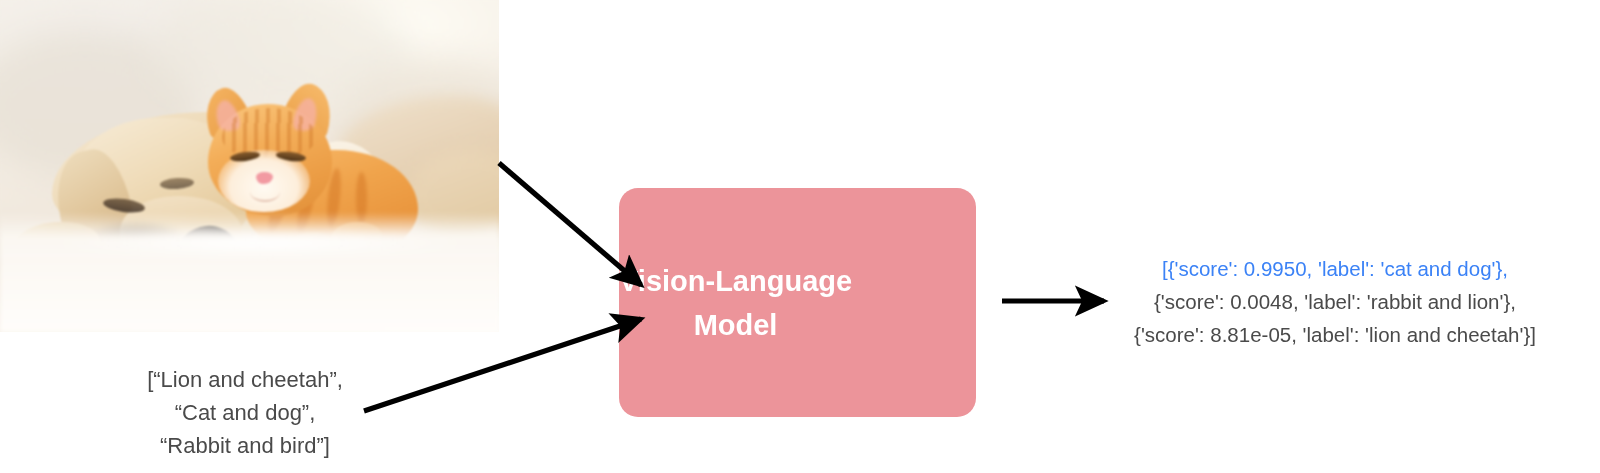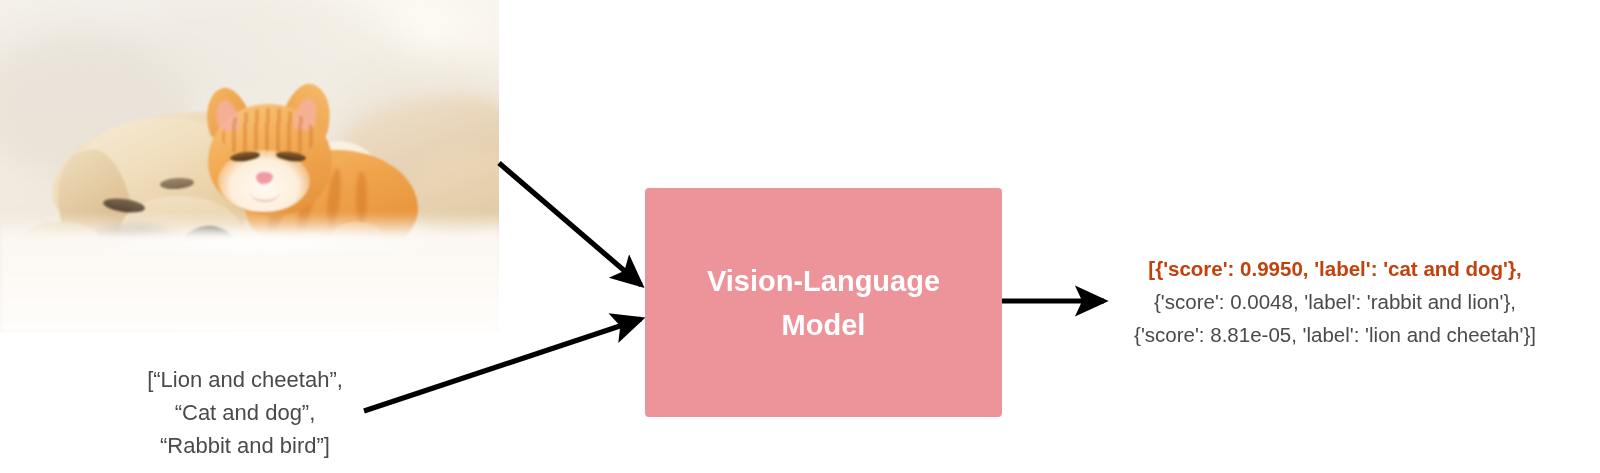--- a/index.html
+++ b/index.html
@@ -310,29 +310,28 @@
     width: 300px;
     text-align: center;
     font-size: 22px;
     line-height: 33px;
     color: #4a4a4a;
     white-space: pre-line;
   }
 
   .vlm-box {
     position: absolute;
-    left: 645px;
+    left: 619px;
     top: 188px;
     width: 357px;
     height: 229px;
     background: #ec949a;
-    border-radius: 4px;
+    border-radius: 19px;
     display: flex;
     align-items: center;
-    justify-content: center;
   }
   .vlm-label {
     color: #ffffff;
     font-size: 29px;
     font-weight: bold;
     line-height: 44px;
     text-align: center;
     white-space: pre-line;
   }
 
@@ -340,21 +339,21 @@
     position: absolute;
     left: 1080px;
     top: 252px;
     width: 510px;
     text-align: center;
     font-size: 20.5px;
     line-height: 33px;
     color: #4a4a4a;
     white-space: nowrap;
   }
-  .output-line.top { font-weight: bold; color: #c2410c; }
+  .output-line.top { font-weight: normal; color: #3b82f6; }
 
   svg.arrows {
     position: absolute;
     left: 0; top: 0;
     width: 1600px; height: 473px;
     overflow: visible;
     pointer-events: none;
   }
 </style>
 </head>

